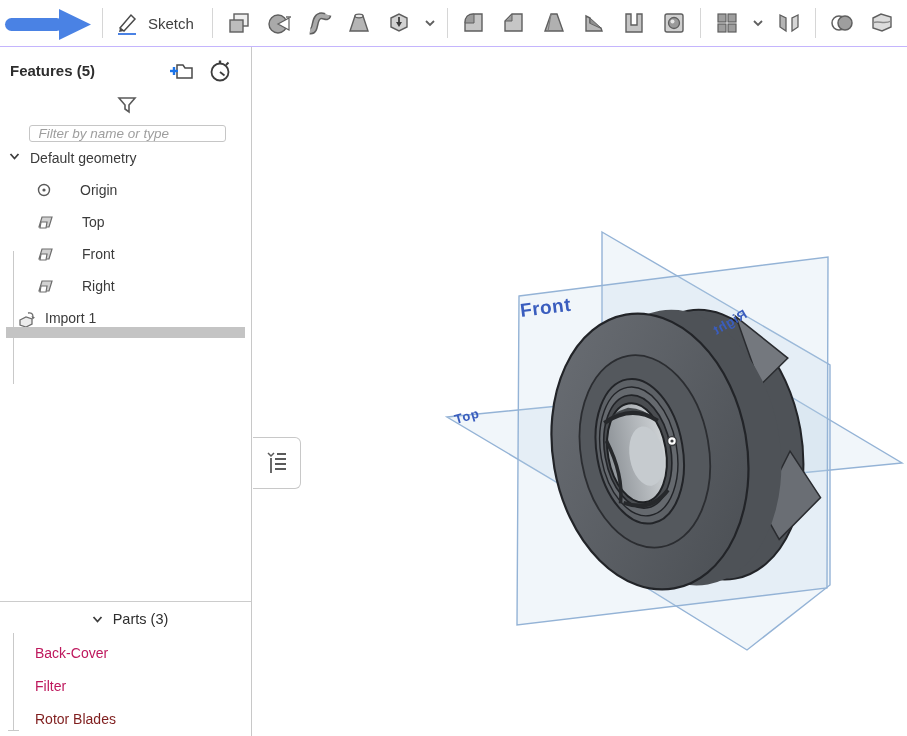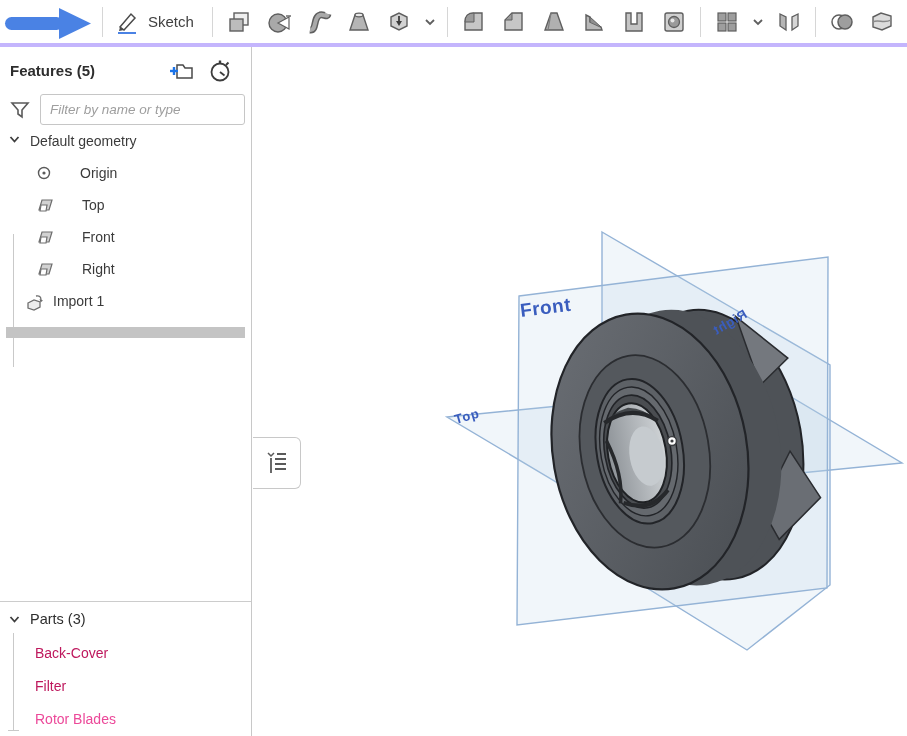--- a/index.html
+++ b/index.html
@@ -1,60 +1,60 @@
 <!DOCTYPE html>
 <html><head>
 <meta charset="utf-8">
 <style>
   * { margin:0; padding:0; box-sizing:border-box; }
   html,body { width:907px; height:736px; background:#fff; overflow:hidden;
               font-family:"Liberation Sans", sans-serif; }
 
   
   .toolbar { position:absolute; top:0; left:0; width:907px; height:47px;
-             background:#fff; border-bottom:4px solid #c4b5fd; display:flex;
+             background:#fff; border-bottom:1px solid #c4b5fd; display:flex;
              align-items:center; z-index:10; }
   .arrow-wrap { width:96px; display:flex; align-items:center; justify-content:center; }
   .tdiv { width:1px; height:30px; background:#d6d6d6; margin:0 6px; flex:none; }
   .sketch-btn { display:flex; align-items:center; gap:7px; padding:0 12px 0 6px;
                 height:40px; cursor:pointer; }
   .sketch-btn span { font-size:15px; color:#3f3f3f; }
   .tbtn { width:40px; height:40px; display:flex; align-items:center;
           justify-content:center; flex:none; cursor:pointer; }
   .tbtn.narrow { width:22px; }
   .tbtn svg { display:block; }
 
   
   .panel { position:absolute; top:47px; left:0; width:252px; height:689px;
            background:#fff; border-right:1px solid #c8c8c8; z-index:5; }
   .panel-header { display:flex; align-items:center; padding:11px 18px 4px 10px;justify-content:flex-end; }
   .panel-title { flex:1; font-size:15px; font-weight:bold; color:#2e2e2e; }
   .hicon { margin-left:14px; cursor:pointer; display:flex; }
-  .filter-row { display:flex; align-items:center; padding:7px 6px 4px 9px; gap:9px; }
+  .filter-row { display:flex; align-items:center; padding:7px 6px 4px 9px; gap:9px;flex-direction:column; }
   .filter-input { flex:1; height:31px; border:1px solid #c6c6c6; border-radius:3px;
                   padding:0 9px; font-size:13.5px; color:#333;
                   font-family:"Liberation Sans", sans-serif; outline:none; }
   .filter-input::placeholder { font-style:italic; color:#9e9e9e; }
   .tree { position:relative; padding-top:4px; }
   .row { height:32px; display:flex; align-items:flex-start; gap:9px; cursor:pointer;
          font-size:14px; color:#3b3b3b; }
   .row .chev { margin-left:8px; }
   .row.child { padding-left:36px;gap:28px; }
-  .row.import { padding-left:24px; }
+  .row.import { padding-left:16px; }
   .guide-f { position:absolute; left:13px; top:105px; height:133px;
              border-left:1px solid #c9c9c9; }
   .rollback { position:absolute; top:280px; left:6px; width:239px; height:11px;
               background:#c4c4c4; cursor:row-resize; }
   .parts { position:absolute; top:554px; left:0; width:251px;
            border-top:1px solid #ccc; background:#fff; }
   .parts .hdr { height:34px; display:flex; align-items:center; gap:9px;
-                font-size:14.5px; font-weight:500; color:#2e2e2e; cursor:pointer; }
+                font-size:14.5px; font-weight:500; color:#2e2e2e; cursor:pointer;justify-content:center; }
   .parts .hdr .chev { margin-left:8px; }
   .prow { height:33px; display:flex; align-items:center; padding-left:35px;
-          font-size:14px; color:#ec4899; cursor:pointer; }
+          font-size:14px; color:#7f1d1d; cursor:pointer; }
   .prow.dimmed { color:#be185d; }
   .guide-p { position:absolute; left:13px; top:586px; height:97px;
              border-left:1px solid #c9c9c9; z-index:6; }
   .guide-tick { position:absolute; left:8px; top:683px; width:11px; height:0;
                 border-top:1px solid #c9c9c9; z-index:6; }
 
   
   .side-tab { position:absolute; left:253px; top:437px; width:48px; height:52px;
               background:#fff; border:1px solid #c8c8c8; border-left:none;
               border-radius:0 6px 6px 0; z-index:6; display:flex;

